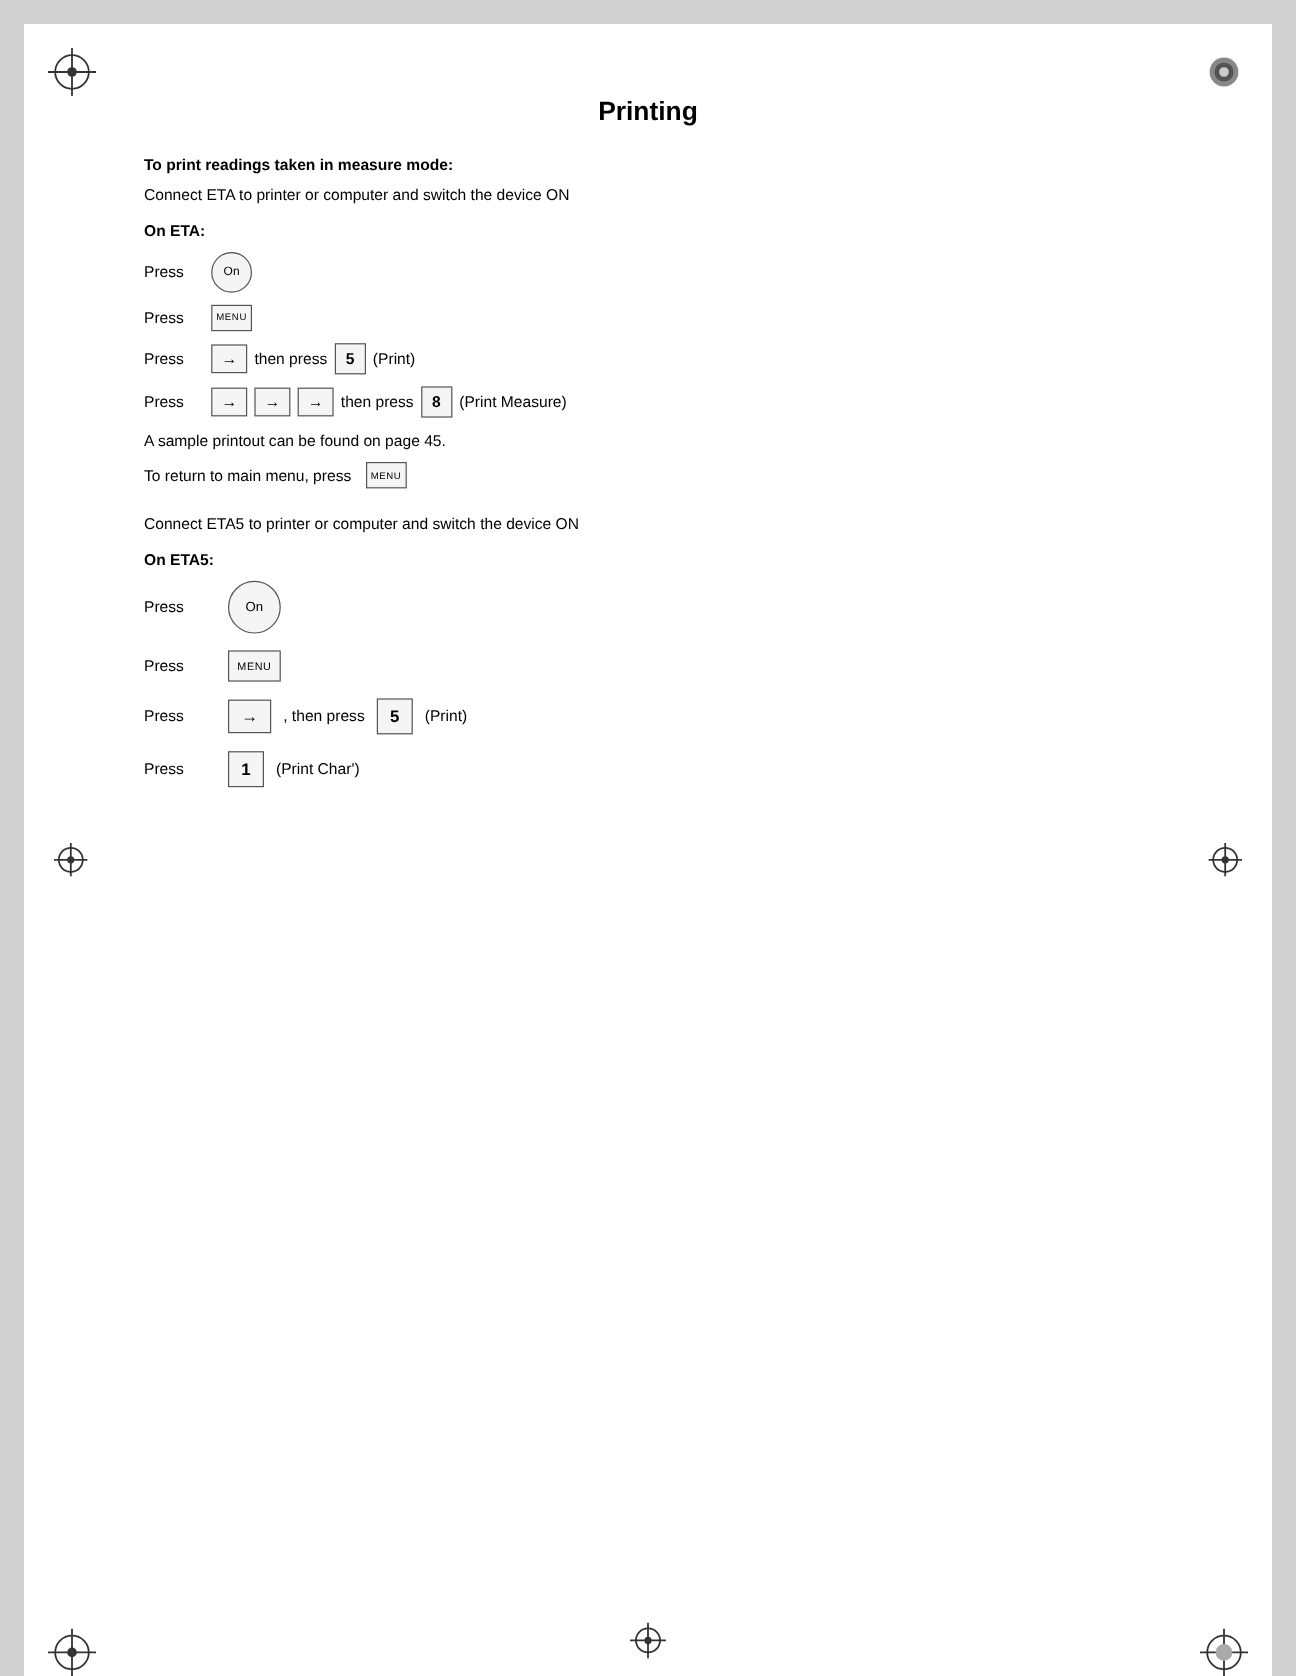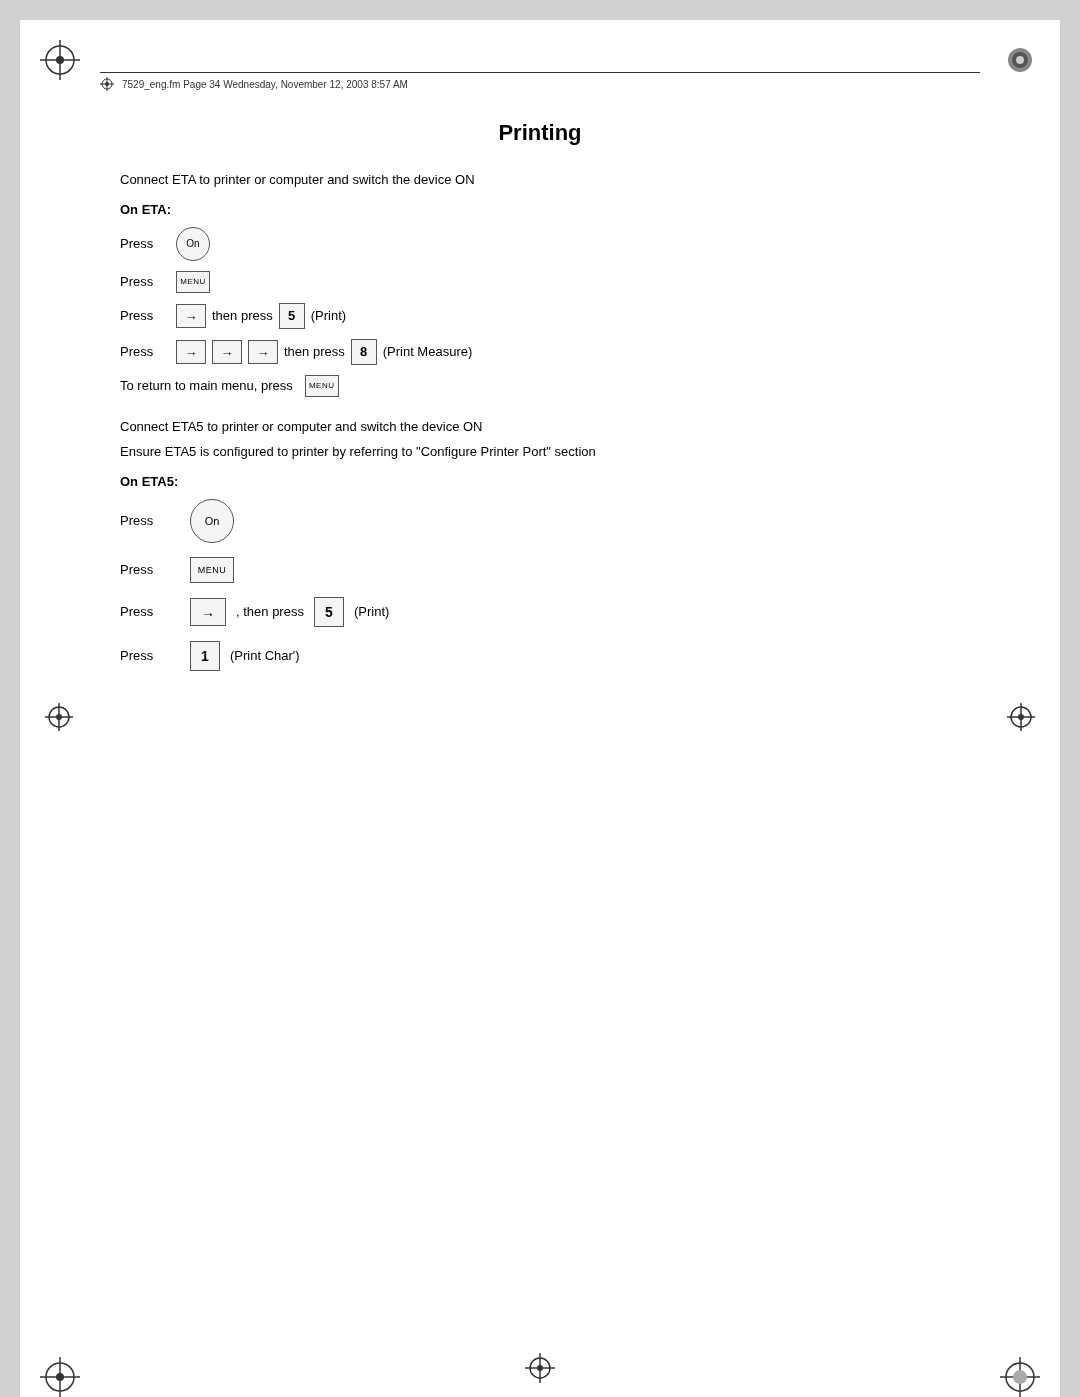--- a/index.html
+++ b/index.html
@@ -58,21 +58,20 @@
       flex-shrink: 0;
     }
 
     .header-text {
       font-size: 10px;
       font-family: Arial, sans-serif;
     }
 
     
     .content {
-      margin-top: 40px;
     }
 
     h1.page-title {
       text-align: center;
       font-size: 22px;
       font-weight: bold;
       font-family: Arial, sans-serif;
       margin-bottom: 24px;
     }
 
@@ -319,35 +318,27 @@
 
   <div style="position:absolute; top:50%; right:25px; transform:translateY(-50%);">
     <svg width="28" height="28" viewBox="0 0 28 28" xmlns="http://www.w3.org/2000/svg">
       <circle cx="14" cy="14" r="10" fill="none" stroke="#333" stroke-width="1.5"></circle>
       <line x1="14" y1="0" x2="14" y2="28" stroke="#333" stroke-width="1.5"></line>
       <line x1="0" y1="14" x2="28" y2="14" stroke="#333" stroke-width="1.5"></line>
       <circle cx="14" cy="14" r="3" fill="#333"></circle>
     </svg>
   </div>
 
-  <div class="header-bar">
-    <svg class="header-crosshair" viewBox="0 0 14 14" xmlns="http://www.w3.org/2000/svg">
-      <circle cx="7" cy="7" r="5" fill="none" stroke="#333" stroke-width="1"></circle>
-      <line x1="7" y1="0" x2="7" y2="14" stroke="#333" stroke-width="1"></line>
-      <line x1="0" y1="7" x2="14" y2="7" stroke="#333" stroke-width="1"></line>
-      <circle cx="7" cy="7" r="2" fill="#333"></circle>
-    </svg>
-    <span class="header-text">7529_eng.fm  Page 34  Wednesday, November 12, 2003  8:57 AM</span>
-  </div>
 
   <div class="content">
 
     <h1 class="page-title">Printing</h1>
 
     <div>
+      <p class="section-heading">To print readings taken in measure mode:</p>
       <p class="body-text">Connect ETA to printer or computer and switch the device ON</p>
 
       <p class="sub-heading">On ETA:</p>
 
       <div class="press-row">
         <span class="press-label">Press</span>
         <span class="btn-round">On</span>
       </div>
 
       <div class="press-row">
@@ -366,32 +357,32 @@
       <div class="press-row">
         <span class="press-label">Press</span>
         <span class="btn-arrow">→</span>
         <span class="btn-arrow">→</span>
         <span class="btn-arrow">→</span>
         <span>then press</span>
         <span class="btn-number">8</span>
         <span>(Print Measure)</span>
       </div>
 
+      <p class="body-text">A sample printout can be found on page 45.</p>
 
       <div class="press-row" style="margin-top:8px;">
         <span>To return to main menu, press</span>
         <span style="margin-left:6px;" class="btn-menu">MENU</span>
       </div>
     </div>
 
     <div class="section-divider">
 
 
       <p class="body-text">Connect ETA5 to printer or computer and switch the device ON</p>
-      <p class="body-text">Ensure ETA5 is configured to printer by referring to "Configure Printer Port" section</p>
 
       <p class="sub-heading">On ETA5:</p>
 
       <div class="press-row-eta5">
         <span class="press-label-eta5">Press</span>
         <span class="btn-round-lg">On</span>
       </div>
 
       <div class="press-row-eta5">
         <span class="press-label-eta5">Press</span>

